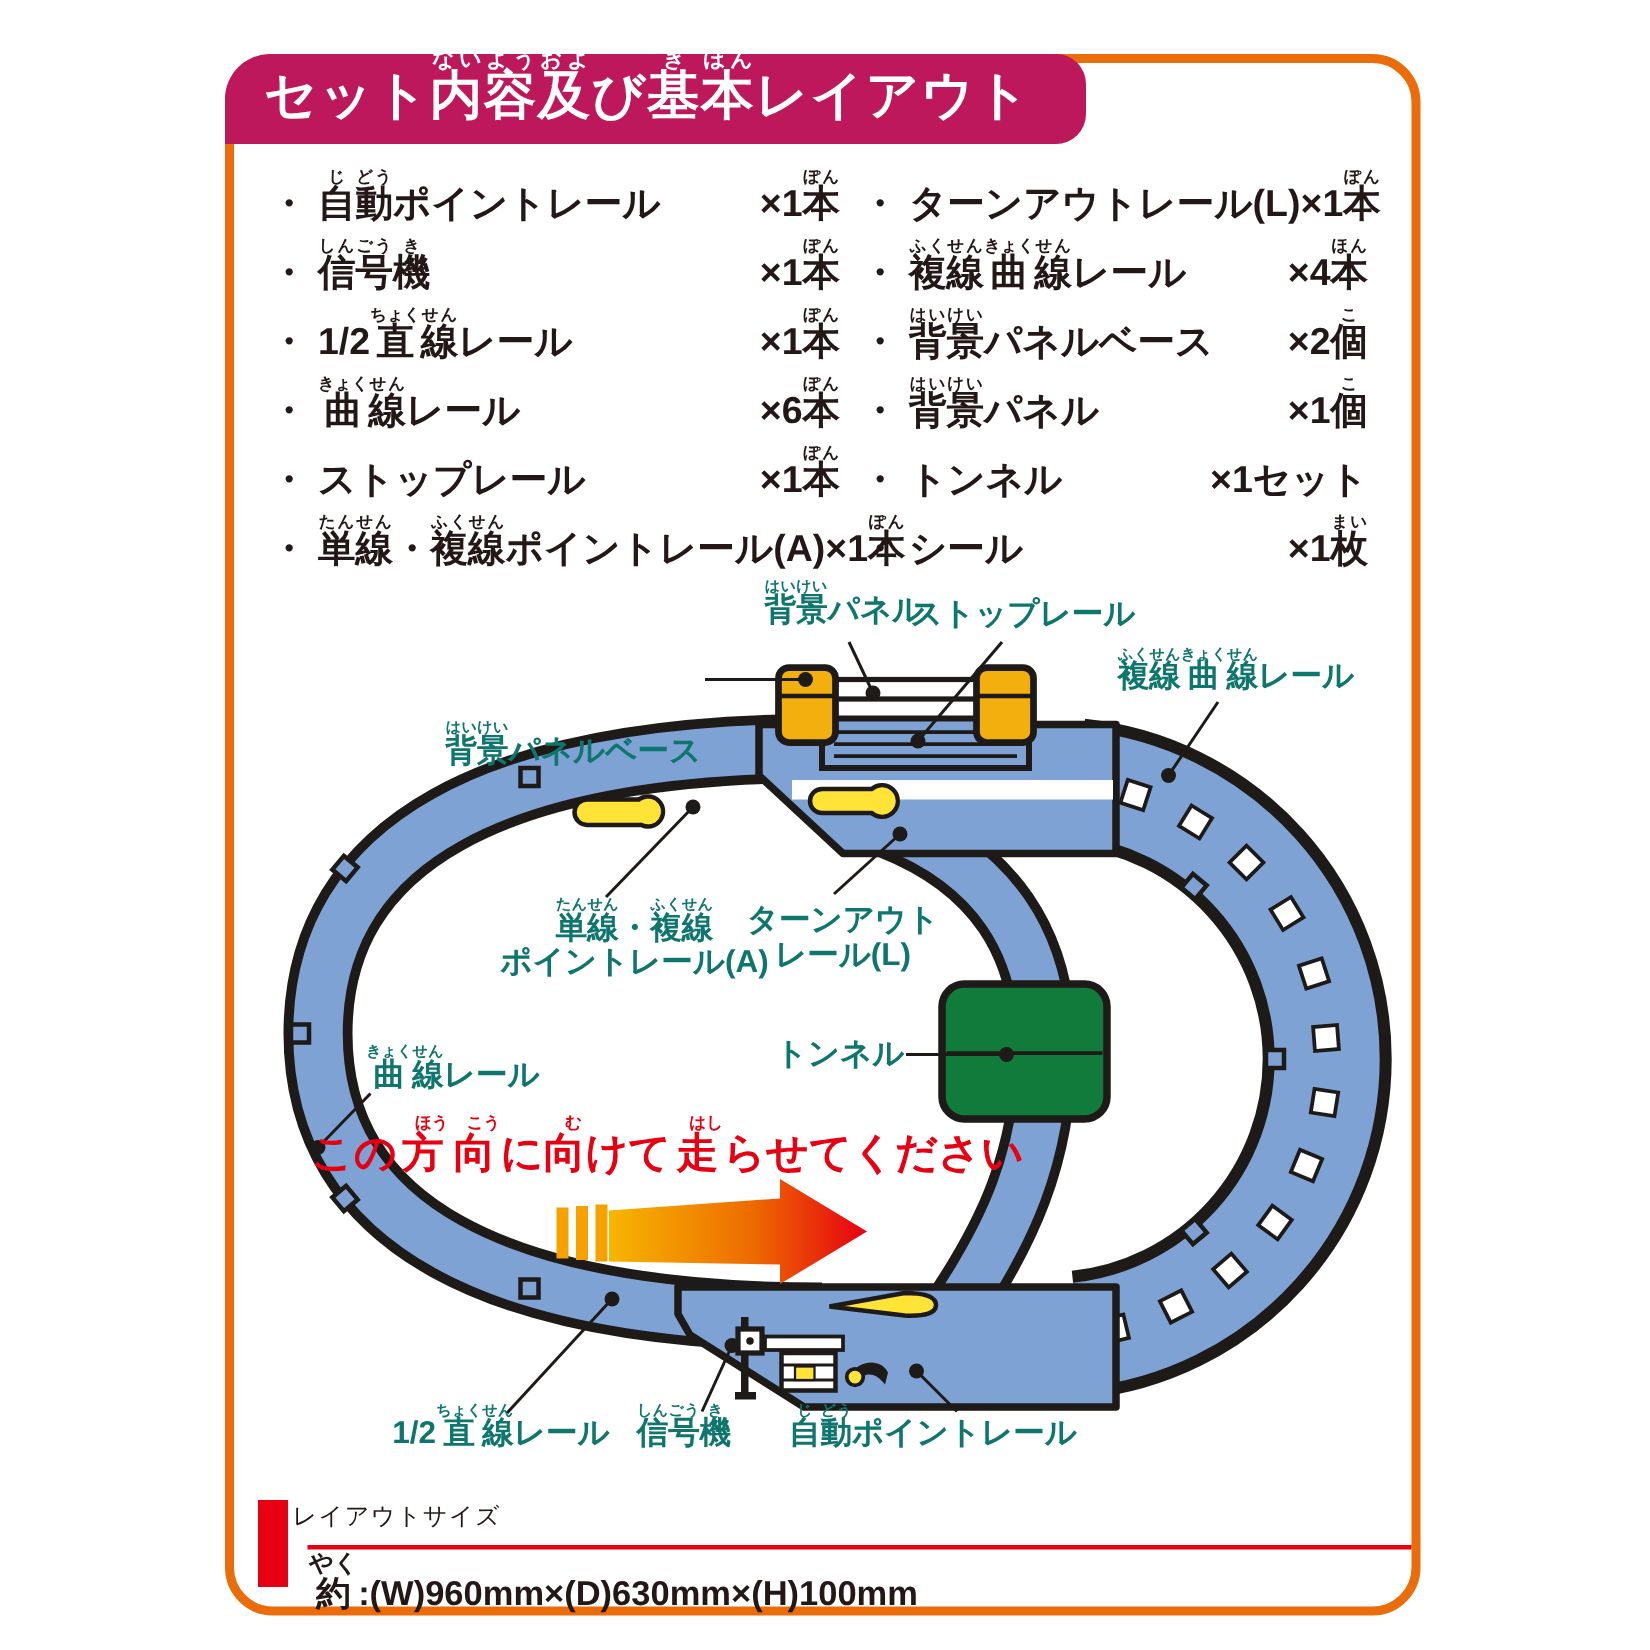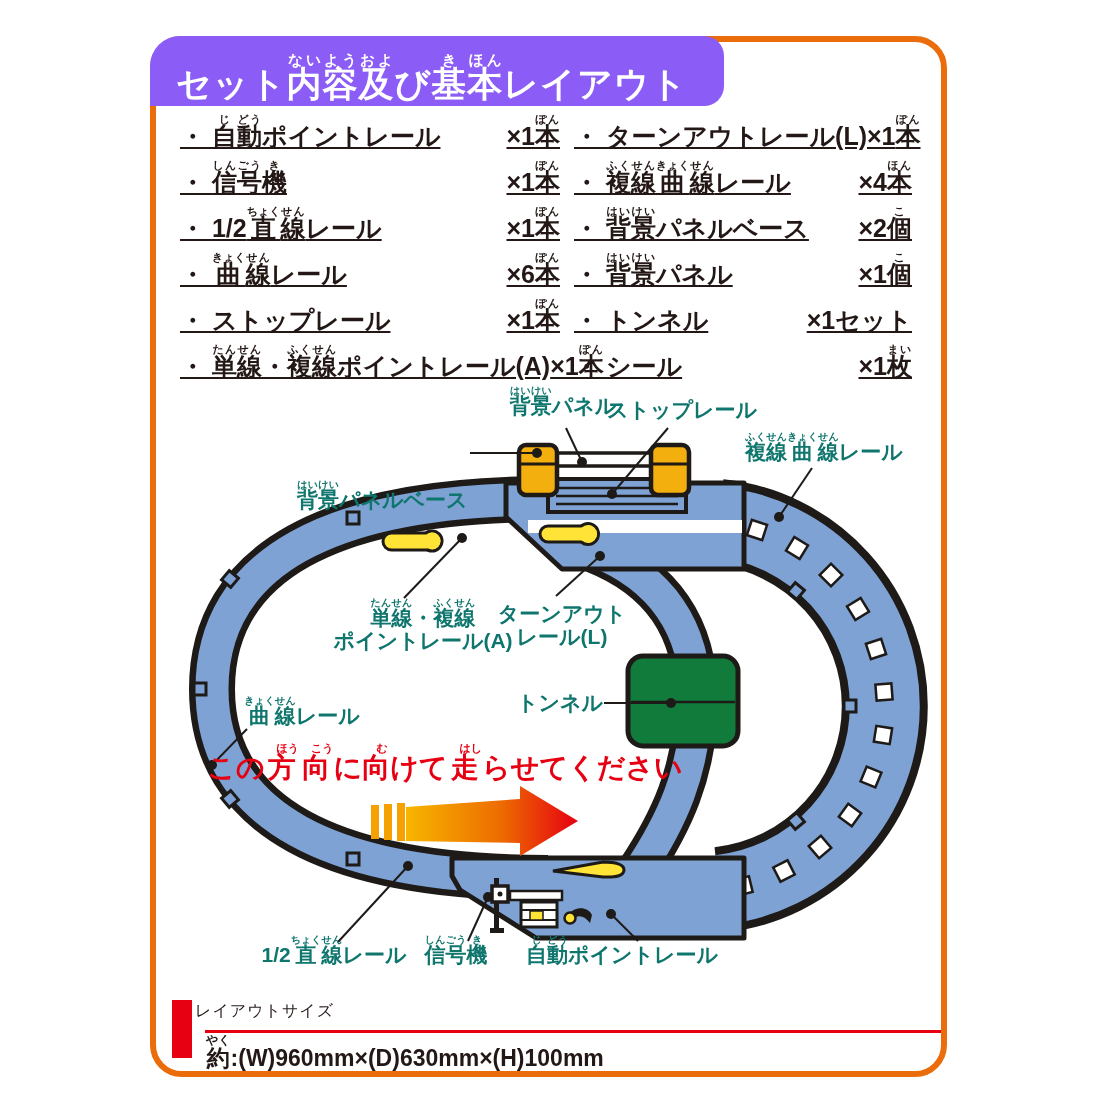--- a/index.html
+++ b/index.html
@@ -1,48 +1,48 @@
 <!DOCTYPE html>
 <html><head>
 <meta charset="utf-8">
 <style>
   html,body{margin:0;padding:0;background:#ffffff;width:1100px;height:1100px;
     font-family:"Liberation Sans","DejaVu Sans",sans-serif;color:#231815;}
   .page{position:relative;width:1100px;height:1100px;overflow:hidden;background:#fff;}
   .frame{position:absolute;left:150px;top:36px;width:797px;height:1041px;
     border:6px solid #EB6C0A;border-radius:32px;box-sizing:border-box;}
-  .banner{position:absolute;left:150px;top:36px;width:574px;height:70px;background:#8b5cf6;
-    border-radius:30px 20px 20px 0;display:flex;align-items:flex-end;padding:0 0 5px 26px;
+  .banner{position:absolute;left:150px;top:36px;width:574px;height:60px;background:#be185d;
+    border-radius:30px 20px 20px 0;display:flex;align-items:flex-end;padding:0 0 15px 26px;
     box-sizing:border-box;z-index:3;}
   .banner .ttl{color:#fff;font-size:35px;font-weight:bold;letter-spacing:1px;line-height:1;}
   .banner rt{color:#fff;}
   ruby{ruby-position:over;}
   rt{font-size:42%;font-weight:bold;letter-spacing:0;}
   
   .col{position:absolute;display:flex;flex-direction:column;}
   .col-left{left:180px;top:103px;width:380px;}
   .col-right{left:574px;top:103px;width:338px;}
   .part{display:flex;justify-content:space-between;align-items:flex-end;height:46px;
-    font-size:25px;font-weight:bold;white-space:nowrap;line-height:1.05;text-decoration:underline;}
+    font-size:25px;font-weight:bold;white-space:nowrap;line-height:1.05;}
   .part rt{font-size:11px;}
   
   svg.diagram{position:absolute;left:170px;top:385px;width:780px;height:610px;z-index:1;}
   .dlabel{position:absolute;z-index:2;font-size:21px;font-weight:bold;color:#0f766e;
     white-space:nowrap;text-align:center;line-height:1.1;}
   .dlabel rt{font-size:10px;}
   .ctr{transform:translateX(-50%);}
   .direction{position:absolute;z-index:2;color:#E60012;font-size:28px;font-weight:bold;
     white-space:nowrap;transform:translateX(-50%);}
   .direction rt{font-size:11px;color:#E60012;margin-left:12px;}
   
   .foot-block{position:absolute;left:172px;top:1000px;width:20px;height:58px;background:#E60012;}
   .foot-head{position:absolute;left:195px;top:1001px;font-size:16px;font-weight:normal;letter-spacing:1px;}
   .foot-line{position:absolute;left:205px;top:1030px;width:736px;height:3px;background:#E60012;}
   .foot-size{position:absolute;left:206px;top:1034px;font-size:23px;font-weight:bold;}
-  .foot-size rt{font-size:12px;}
+  .foot-size rt{font-size:16px;}
 </style>
 </head>
 <body>
 
 <div class="page">
 
   <div class="frame"></div>
 
   <div class="banner">
     <div class="ttl"><ruby>セット<rt></rt>内<rt>ない</rt>容<rt>よう</rt>及<rt>およ</rt>び<rt></rt>基<rt>き</rt>本<rt>ほん</rt>レイアウト<rt></rt></ruby></div>

